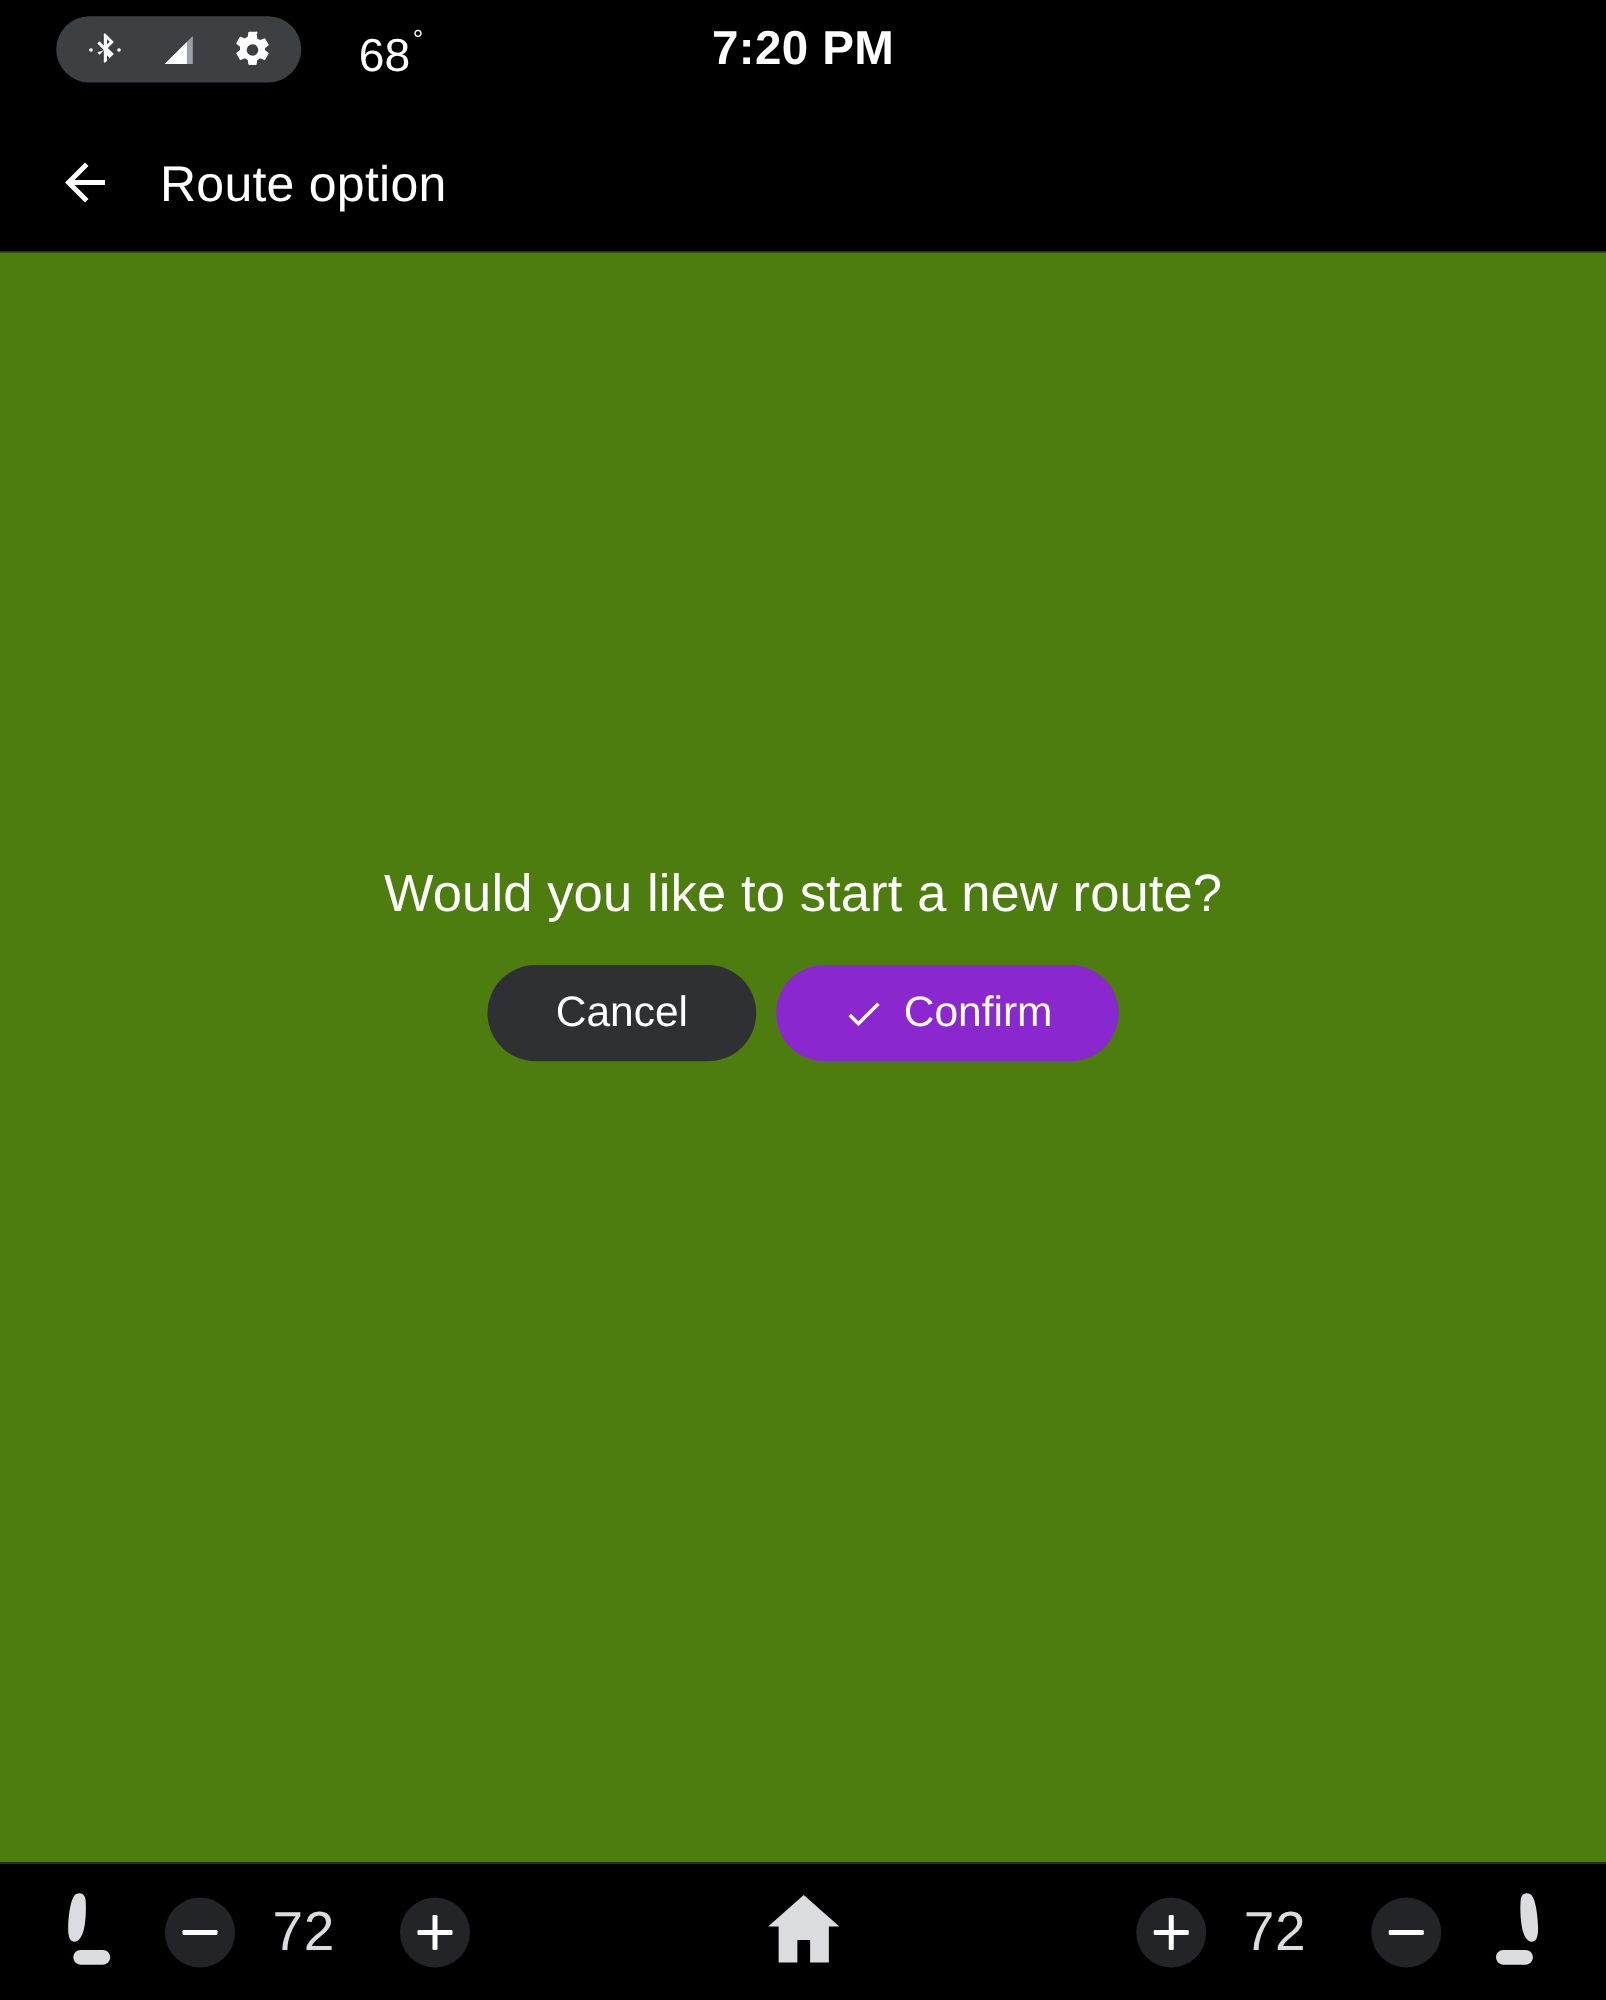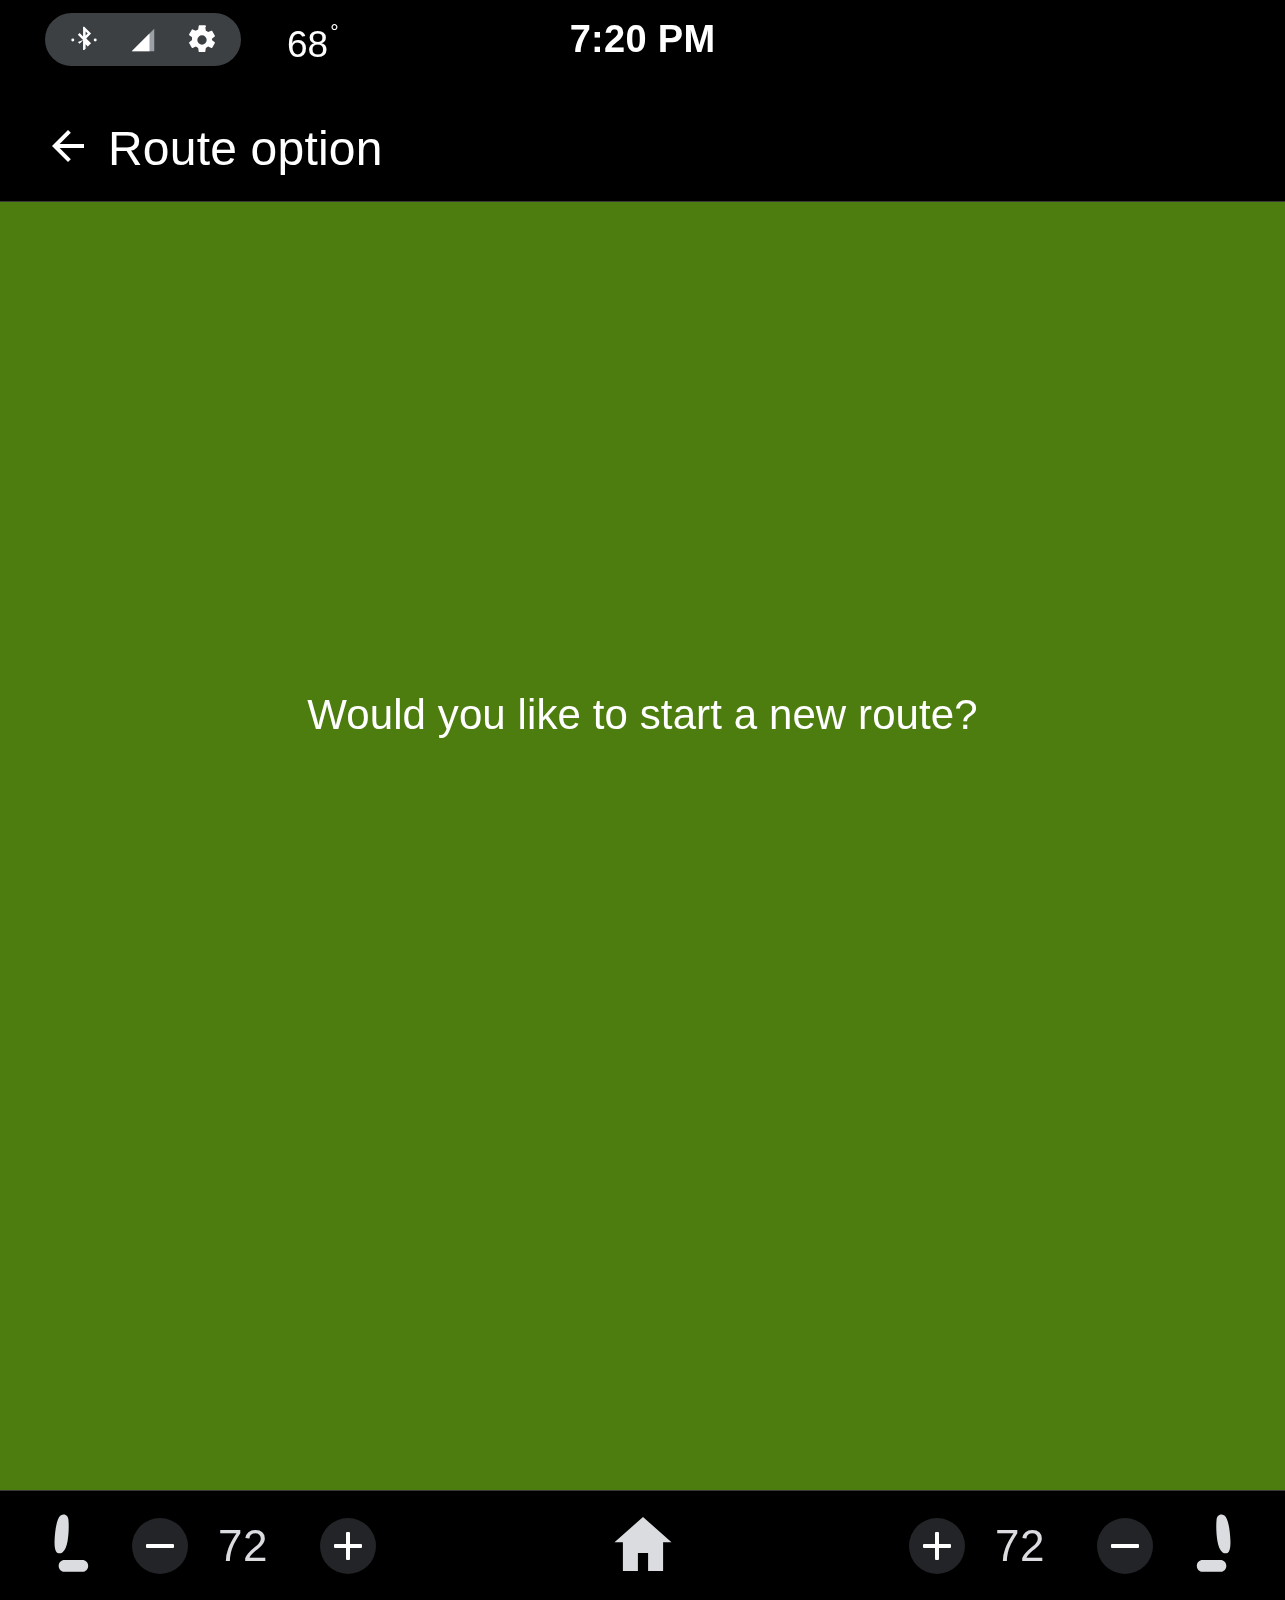--- a/index.html
+++ b/index.html
@@ -110,23 +110,23 @@
     margin-left: 31px;
     display: flex;
     align-items: center;
     justify-content: center;
     border-radius: 50%;
     cursor: pointer;
   }
 
   #app-bar-title {
     color: #FFFFFF;
-    font-size: 48px;
+    font-size: 40px;
     font-weight: 400;
-    margin-left: 3px;
+    margin-left: 23px;
     letter-spacing: 0.2px;
     white-space: nowrap;
   }
 
   
   #main-content {
     position: relative;
     flex: 1 1 auto;
     background: #4d7c0f;
     overflow: hidden;
@@ -335,20 +335,36 @@
     </div>
     <div id="app-bar-title">Route option</div>
   </div>
 
   <div id="main-content">
 
     <div id="route-dialog">
 
       <div id="dialog-message">Would you like to start a new route?</div>
 
+      <div id="dialog-actions">
+
+        <button class="dialog-btn" id="cancel-button">
+          <span>Cancel</span>
+        </button>
+
+        <button class="dialog-btn" id="confirm-button">
+          <span class="check-icon">
+            <svg width="34" height="34" viewBox="0 0 24 24" aria-hidden="true">
+              <path d="M9 16.2L4.8 12l-1.4 1.4L9 19 21 7l-1.4-1.4L9 16.2z" fill="#FFFFFF"></path>
+            </svg>
+          </span>
+          <span>Confirm</span>
+        </button>
+
+      </div>
     </div>
 
   </div>
 
   <div id="bottom-bar">
 
     <div class="climate-group" id="climate-left">
 
       <div class="seat-icon-btn">
         <svg width="56" height="72" viewBox="0 0 32 42" aria-hidden="true">

